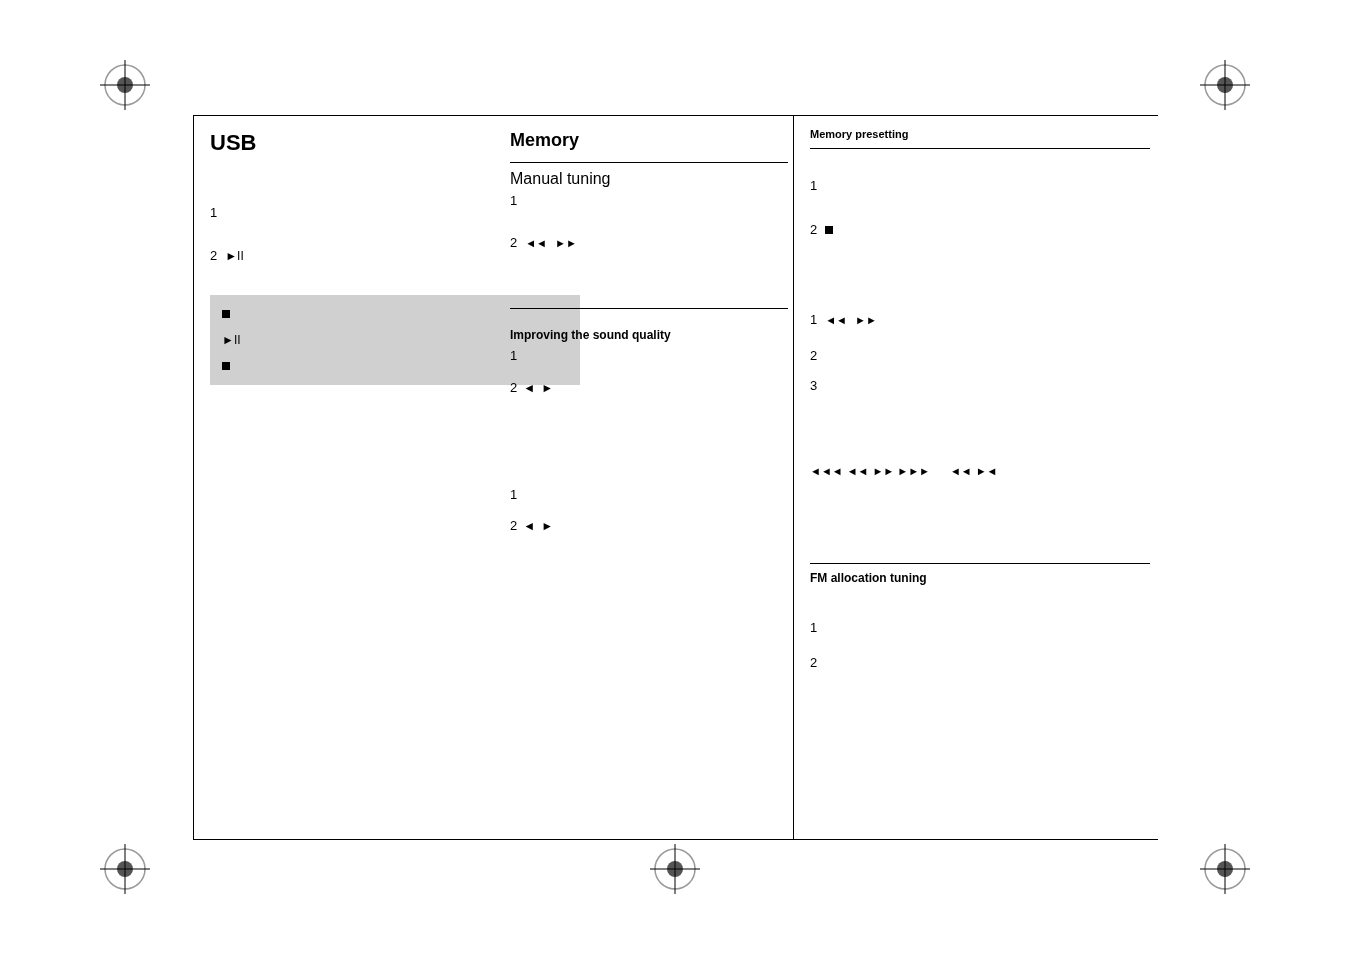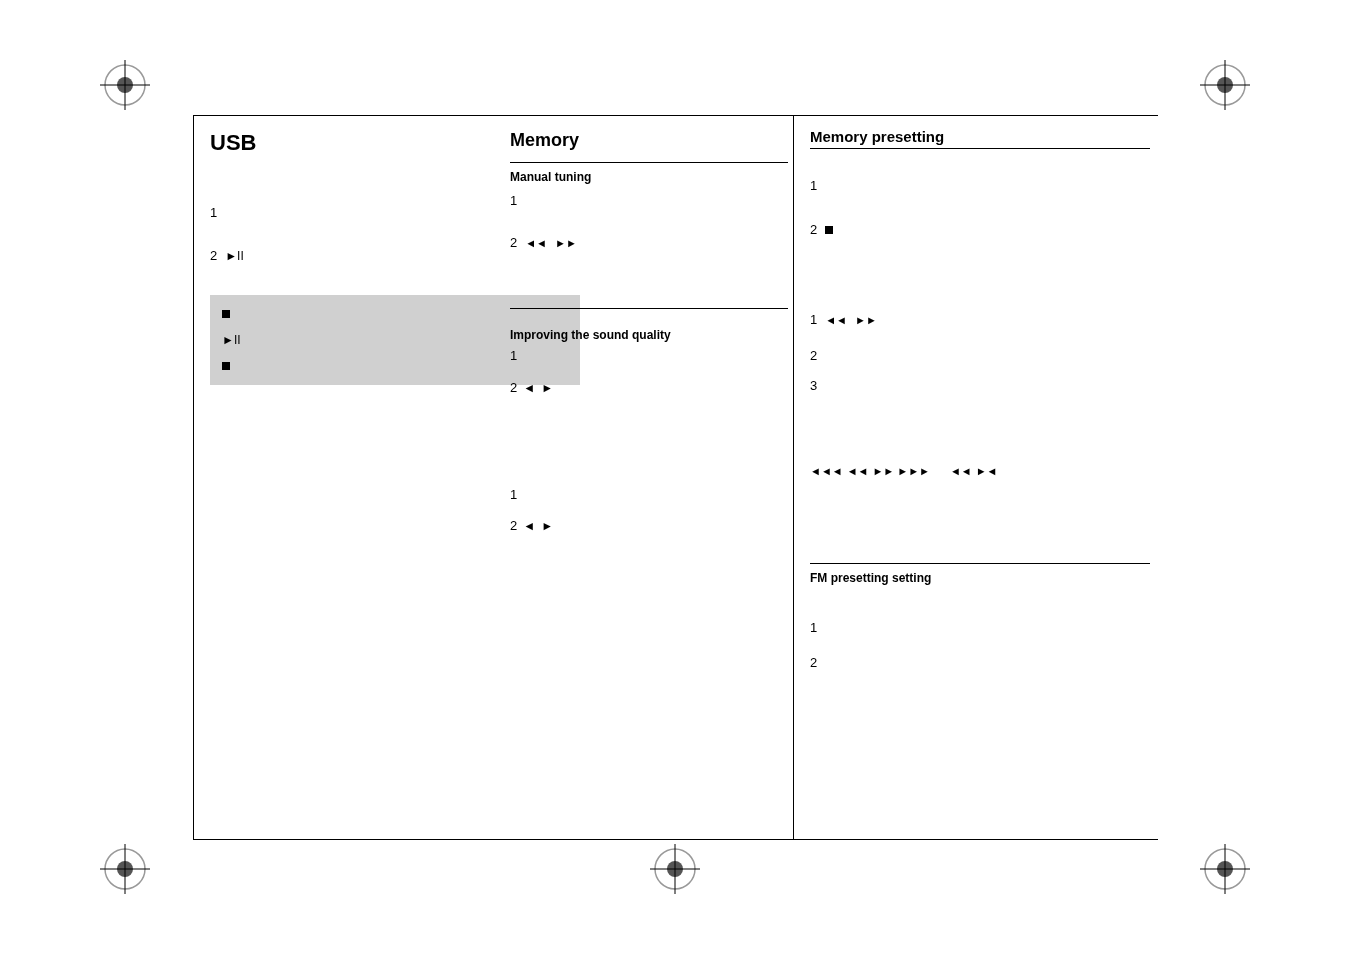--- a/index.html
+++ b/index.html
@@ -203,21 +203,21 @@
     </div>
     <div class="highlight-row">
       <span class="sym-stop"></span>
     </div>
   </div>
 
   <div class="radio-title">Memory</div>
 
   <div style="position:absolute; top:162px; left:510px; width:278px; height:1px; background:#000;"></div>
 
-  <div style="position:absolute; top:170px; left:510px; font-size:12px; font-weight:bold;">Manual tuning</div>
+  <div style="position:absolute; top:170px; left:510px; font-size:16px; font-weight:normal;">Manual tuning</div>
 
   <div style="position:absolute; top:193px; left:510px; font-size:13px;">
     <span>1</span>
   </div>
 
   <div style="position:absolute; top:235px; left:510px; font-size:13px; display:flex; align-items:center; gap:8px;">
     <span>2</span>
     <span style="font-size:11px;">◄◄</span>
     <span style="font-size:11px;">►►</span>
   </div>
@@ -239,21 +239,21 @@
   <div style="position:absolute; top:487px; left:510px; font-size:13px;">
     <span>1</span>
   </div>
 
   <div style="position:absolute; top:518px; left:510px; font-size:13px; display:flex; align-items:center; gap:6px;">
     <span>2</span>
     <span style="font-size:12px;">◄</span>
     <span style="font-size:12px;">►</span>
   </div>
 
-  <div style="position:absolute; top:128px; left:810px; font-size:15px; font-weight:bold;">Memory presetting</div>
+  <div style="position:absolute; top:128px; left:810px; font-size:11px; font-weight:bold;">Memory presetting</div>
 
   <div style="position:absolute; top:148px; left:810px; width:340px; height:1px; background:#000;"></div>
 
   <div style="position:absolute; top:178px; left:810px; font-size:13px;">
     <span>1</span>
   </div>
 
   <div style="position:absolute; top:222px; left:810px; font-size:13px; display:flex; align-items:center; gap:8px;">
     <span>2</span>
     <span class="sym-stop"></span>
@@ -276,21 +276,21 @@
   <div style="position:absolute; top:465px; left:810px; font-size:11px; width:340px; display:flex; align-items:center; gap:4px; flex-wrap:wrap;">
     <span>◄◄◄</span>
     <span>◄◄</span>
     <span>►► ►►►</span>
     <span style="margin-left:16px;">◄◄</span>
     <span>►◄</span>
   </div>
 
   <div style="position:absolute; top:563px; left:810px; width:340px; height:1px; background:#000;"></div>
 
-  <div style="position:absolute; top:571px; left:810px; font-size:12px; font-weight:bold;">FM presetting setting</div>
+  <div style="position:absolute; top:571px; left:810px; font-size:12px; font-weight:bold;">FM allocation tuning</div>
 
   <div style="position:absolute; top:620px; left:810px; font-size:13px;">
     <span>1</span>
   </div>
 
   <div style="position:absolute; top:655px; left:810px; font-size:13px;">
     <span>2</span>
   </div>
 
 </div>

